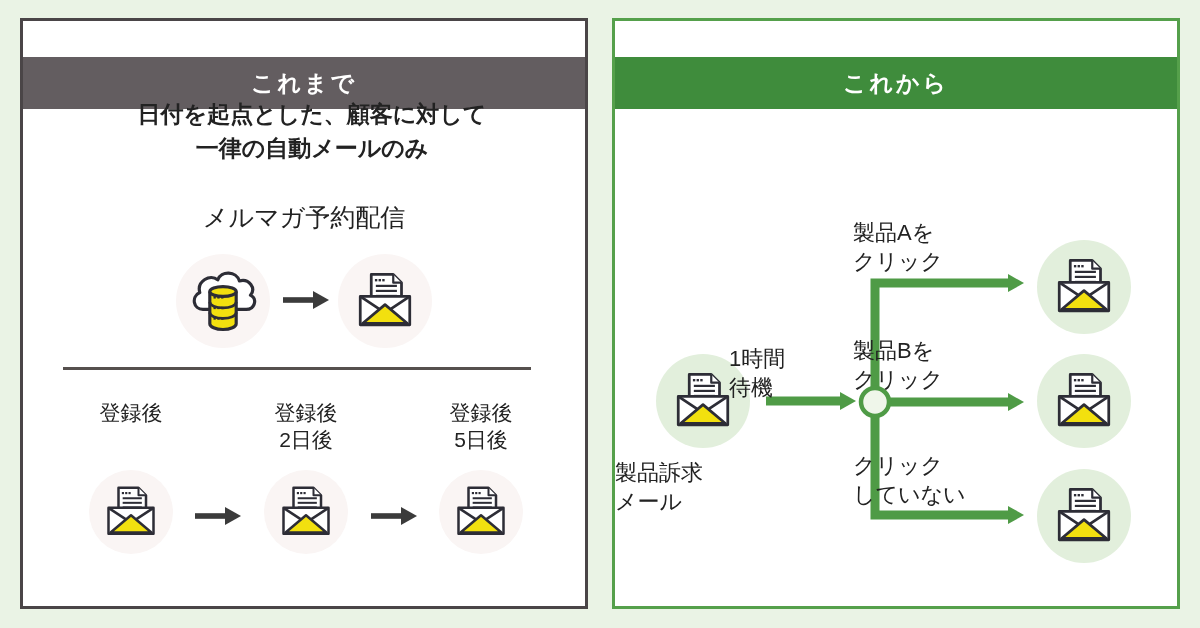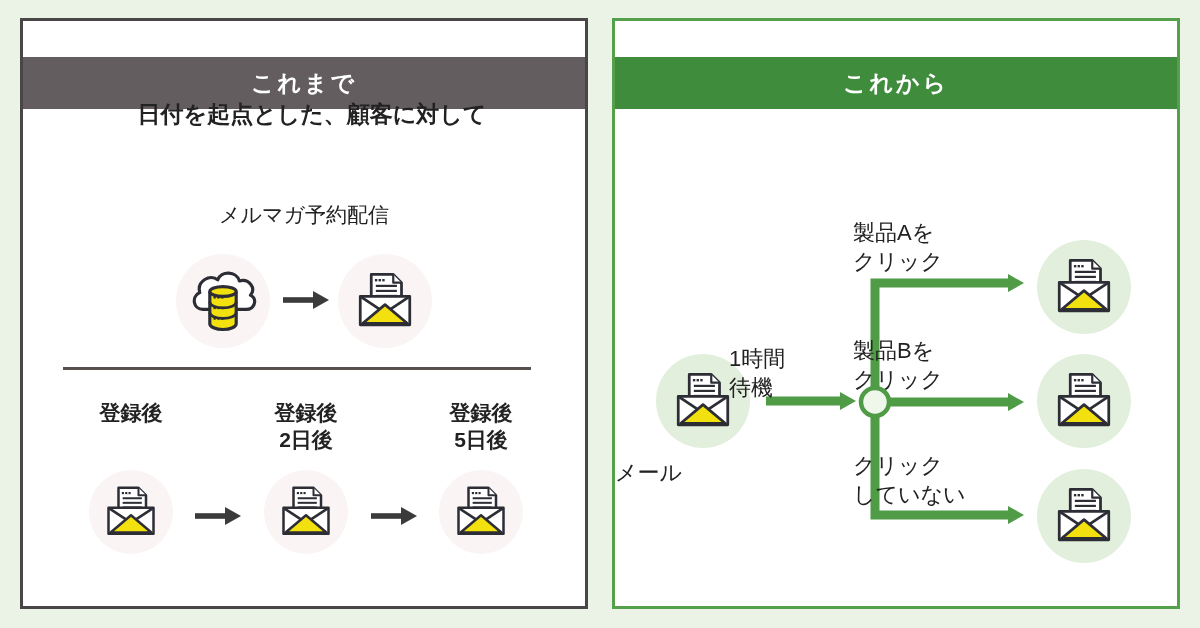--- a/index.html
+++ b/index.html
@@ -7,26 +7,26 @@
     background:var(--page-bg,#eaf3e5);
     font-family:"Liberation Sans","DejaVu Sans",sans-serif;color:var(--text,#222);}
   .panel{position:absolute;top:18px;width:568px;height:591px;background:#fff;box-sizing:border-box;}
   .panel.before{left:20px;border:3px solid var(--before-border,#4a4547);}
   .panel.after{left:612px;border:3px solid var(--after-border,#55a04b);}
   .panel-header{position:absolute;top:0;left:0;right:0;height:52px;display:flex;align-items:center;justify-content:center;
     color:var(--header-text,#fff);font-weight:bold;font-size:23px;letter-spacing:3px;margin-top:36px;}
   .before .panel-header{background:var(--before-header-bg,#635d60);}
   .after .panel-header{background:var(--after-header-bg,#3f8c3c);text-align:center;}
   .title{position:absolute;top:76px;left:0;right:0;text-align:center;font-size:23px;font-weight:bold;line-height:34px;padding-left:16px;}
-  .sublabel{position:absolute;top:180px;left:0;right:0;text-align:center;font-size:21px;}
+  .sublabel{position:absolute;top:180px;left:0;right:0;text-align:center;font-size:25px;}
   .icon-circle{position:absolute;border-radius:50%;display:flex;align-items:center;justify-content:center;}
   .before .icon-circle{background:var(--before-icon-circle-bg,#faf5f4);}
   .after .icon-circle{background:var(--after-icon-circle-bg,#e2efdc);}
   .divider{position:absolute;top:346px;left:40px;width:468px;height:3px;background:#56504e;}
-  .step-label{position:absolute;top:378px;width:150px;text-align:center;font-size:21px;line-height:27px;font-weight:700;}
+  .step-label{position:absolute;top:378px;width:150px;text-align:center;font-size:21px;line-height:27px;font-weight:400;}
   .flow-label{position:absolute;text-align:left;font-size:22px;line-height:29px;}
   .dark-arrow{position:absolute;width:46px;height:18px;}
   .flow-svg{position:absolute;left:0;top:0;width:568px;height:588px;}
   .defs{position:absolute;width:0;height:0;overflow:hidden;}
 </style>
 </head>
 <body>
 
 <svg class="defs" aria-hidden="true">
   <defs>
@@ -80,20 +80,21 @@
 
 <div class="canvas">
 
   <section class="panel before">
     <header class="panel-header">
       <span>これまで</span>
     </header>
 
     <div class="title">
       <div>日付を起点とした、顧客に対して</div>
+      <div>一律の自動メールのみ</div>
     </div>
 
     <div class="sublabel">メルマガ予約配信</div>
 
     <div class="icon-circle" style="left:153px;top:233px;width:94px;height:94px;">
       <svg width="76" height="76">
           <use href="#sym-cloud-db"></use>
         </svg>
     </div>
     <svg class="dark-arrow" style="left:260px;top:270px;">
@@ -163,20 +164,21 @@
       </g>
       <circle cx="260" cy="381" r="14" fill="#eff6ea" stroke="#4f9b46" stroke-width="4.5"></circle>
     </svg>
 
     <div class="icon-circle" style="left:41px;top:333px;width:94px;height:94px;">
       <svg width="66" height="66">
           <use href="#sym-mail"></use>
         </svg>
     </div>
     <div class="flow-label" style="left:0px;top:437px;width:184px;">
+      <div>製品訴求</div>
       <div>メール</div>
     </div>
 
     <div class="flow-label" style="left:114px;top:323px;width:120px;">
       <div>1時間</div>
       <div>待機</div>
     </div>
 
     <div class="flow-label" style="left:238px;top:197px;width:190px;">
       <div>製品Aを</div>

